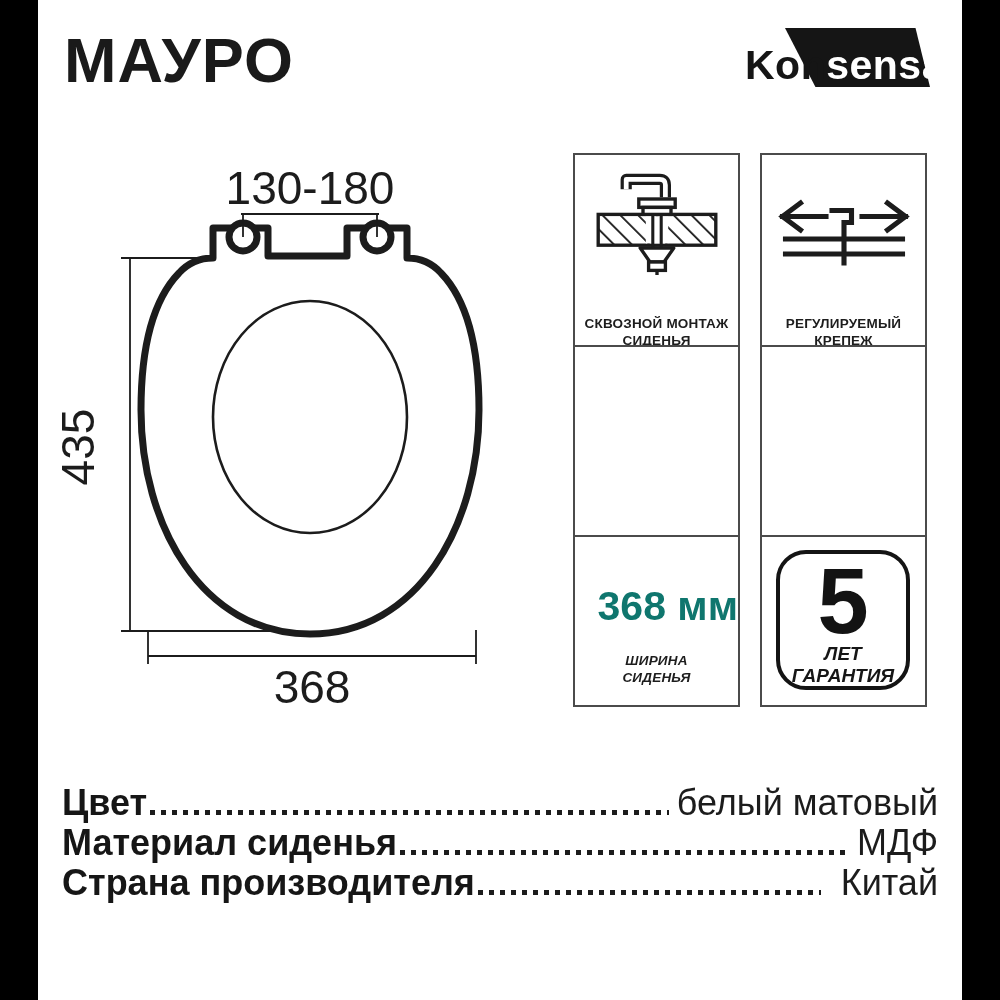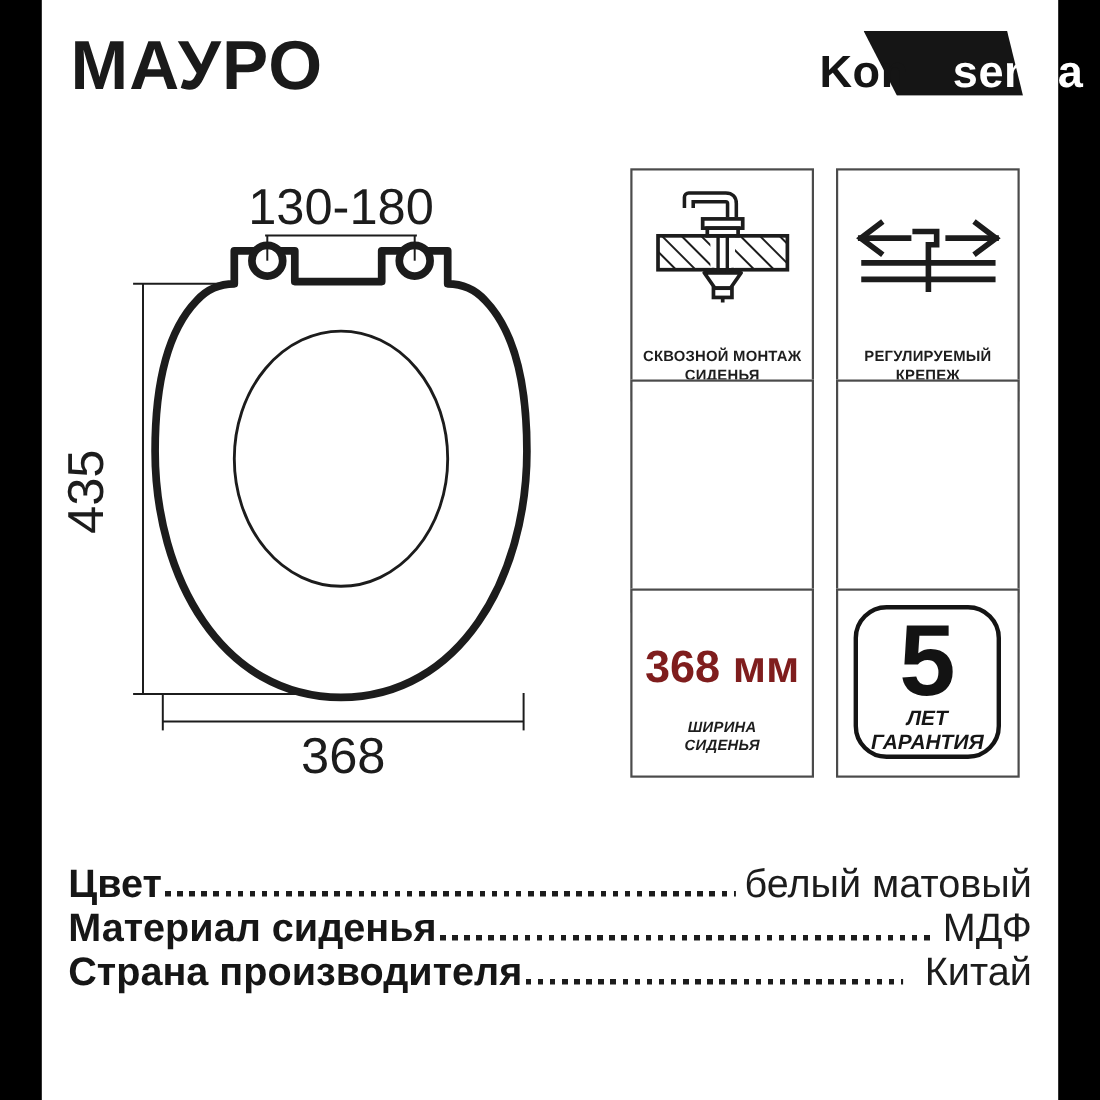--- a/index.html
+++ b/index.html
@@ -12,41 +12,41 @@
   
   .product-title{position:absolute;left:64px;top:24px;font-size:63px;font-weight:bold;
                  letter-spacing:1px;color:#1a1a1a;}
   .brand-logo{position:absolute;left:745px;top:20px;width:190px;height:72px;}
   .logo-shape{position:absolute;left:40px;top:8px;width:145px;height:59px;background:#151515;
               -webkit-clip-path:polygon(0 0,90% 0,100% 100%,21% 100%);
               clip-path:polygon(0 0,90% 0,100% 100%,21% 100%);}
   .logo-text{position:absolute;left:0;top:20px;height:50px;line-height:50px;display:flex;
              font-size:41px;font-weight:bold;letter-spacing:.5px;}
   .logo-kon{color:#151515;}
-  .logo-sensa{color:#ffffff;position:relative;margin-left:40px;}
+  .logo-sensa{color:#ffffff;position:relative;}
 
   
   .seat-diagram{position:absolute;left:50px;top:145px;}
   .seat-diagram text{font-family:"Liberation Sans","DejaVu Sans",sans-serif;fill:#1c1c1c;}
 
   
   .feature-box{position:absolute;width:167px;height:212px;border:2px solid #4b4b4b;
                background:#fff;box-sizing:border-box;}
   .fb-r1c1{left:573px;top:153px;}
   .fb-r1c2{left:760px;top:153px;}
   .fb-r2c1{left:573px;top:345px;}
   .fb-r2c2{left:760px;top:345px;}
   .fb-r3c1{left:573px;top:535px;height:172px;}
   .fb-r3c2{left:760px;top:535px;height:172px;}
   .feature-icon{display:block;margin:10px auto 0;}
   .feature-caption{position:absolute;left:3px;right:3px;bottom:13px;text-align:center;
                    font-size:13.5px;font-weight:bold;line-height:1.3;white-space:pre-line;
                    color:#1d1d1d;letter-spacing:.2px;}
-  .big-value{position:absolute;left:0;right:0;top:46px;text-align:center;
-             font-size:41px;font-weight:bold;color:#7f1d1d;}
+  .big-value{position:absolute;left:0;right:0;top:46px;text-align:right;
+             font-size:41px;font-weight:bold;color:#0f766e;}
   .warranty-badge{position:absolute;left:14px;right:15px;top:13px;bottom:15px;
                   border:4px solid #141414;border-radius:30px;display:flex;flex-direction:column;
                   align-items:center;justify-content:flex-start;}
   .warranty-years{font-size:92px;font-weight:bold;line-height:.95;margin-top:4px;color:#131313;}
   .warranty-caption{font-size:19px;font-weight:bold;line-height:1.12;text-align:center;
                     white-space:pre-line;color:#161616;margin-top:-2px;font-style:italic;}
 
   
   .specs-list{position:absolute;left:62px;right:62px;top:782px;}
   .spec-row{display:flex;align-items:baseline;height:40px;font-size:36px;}

